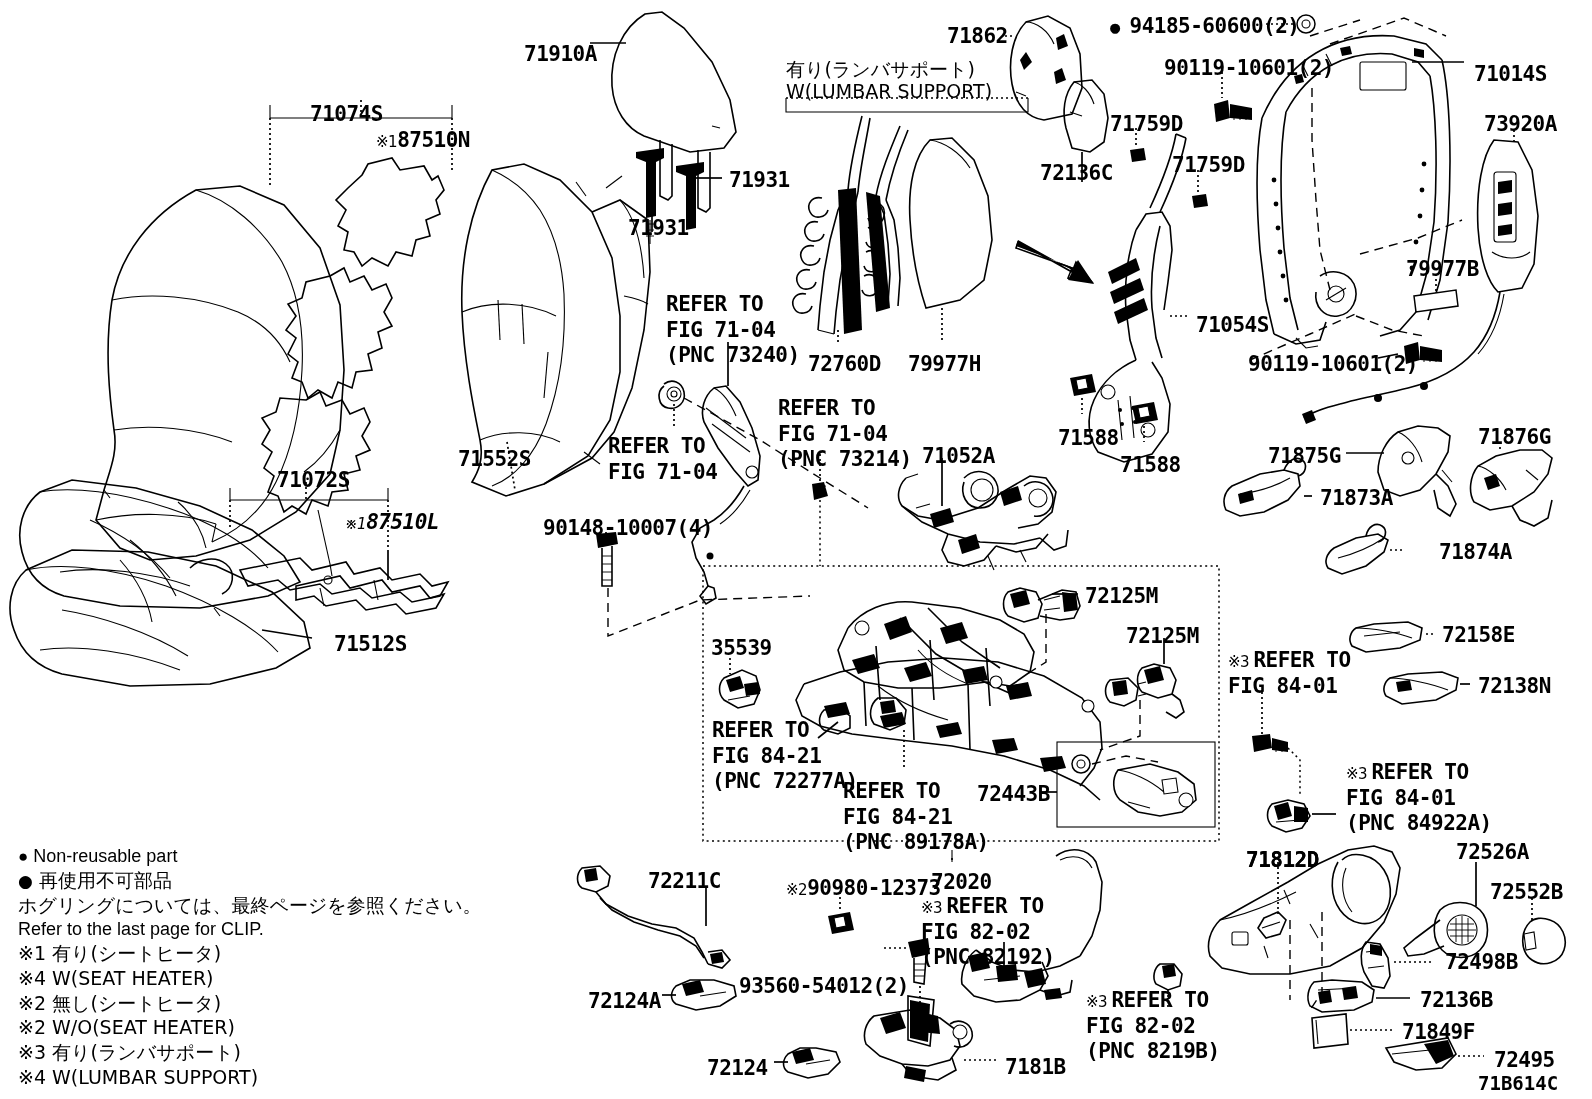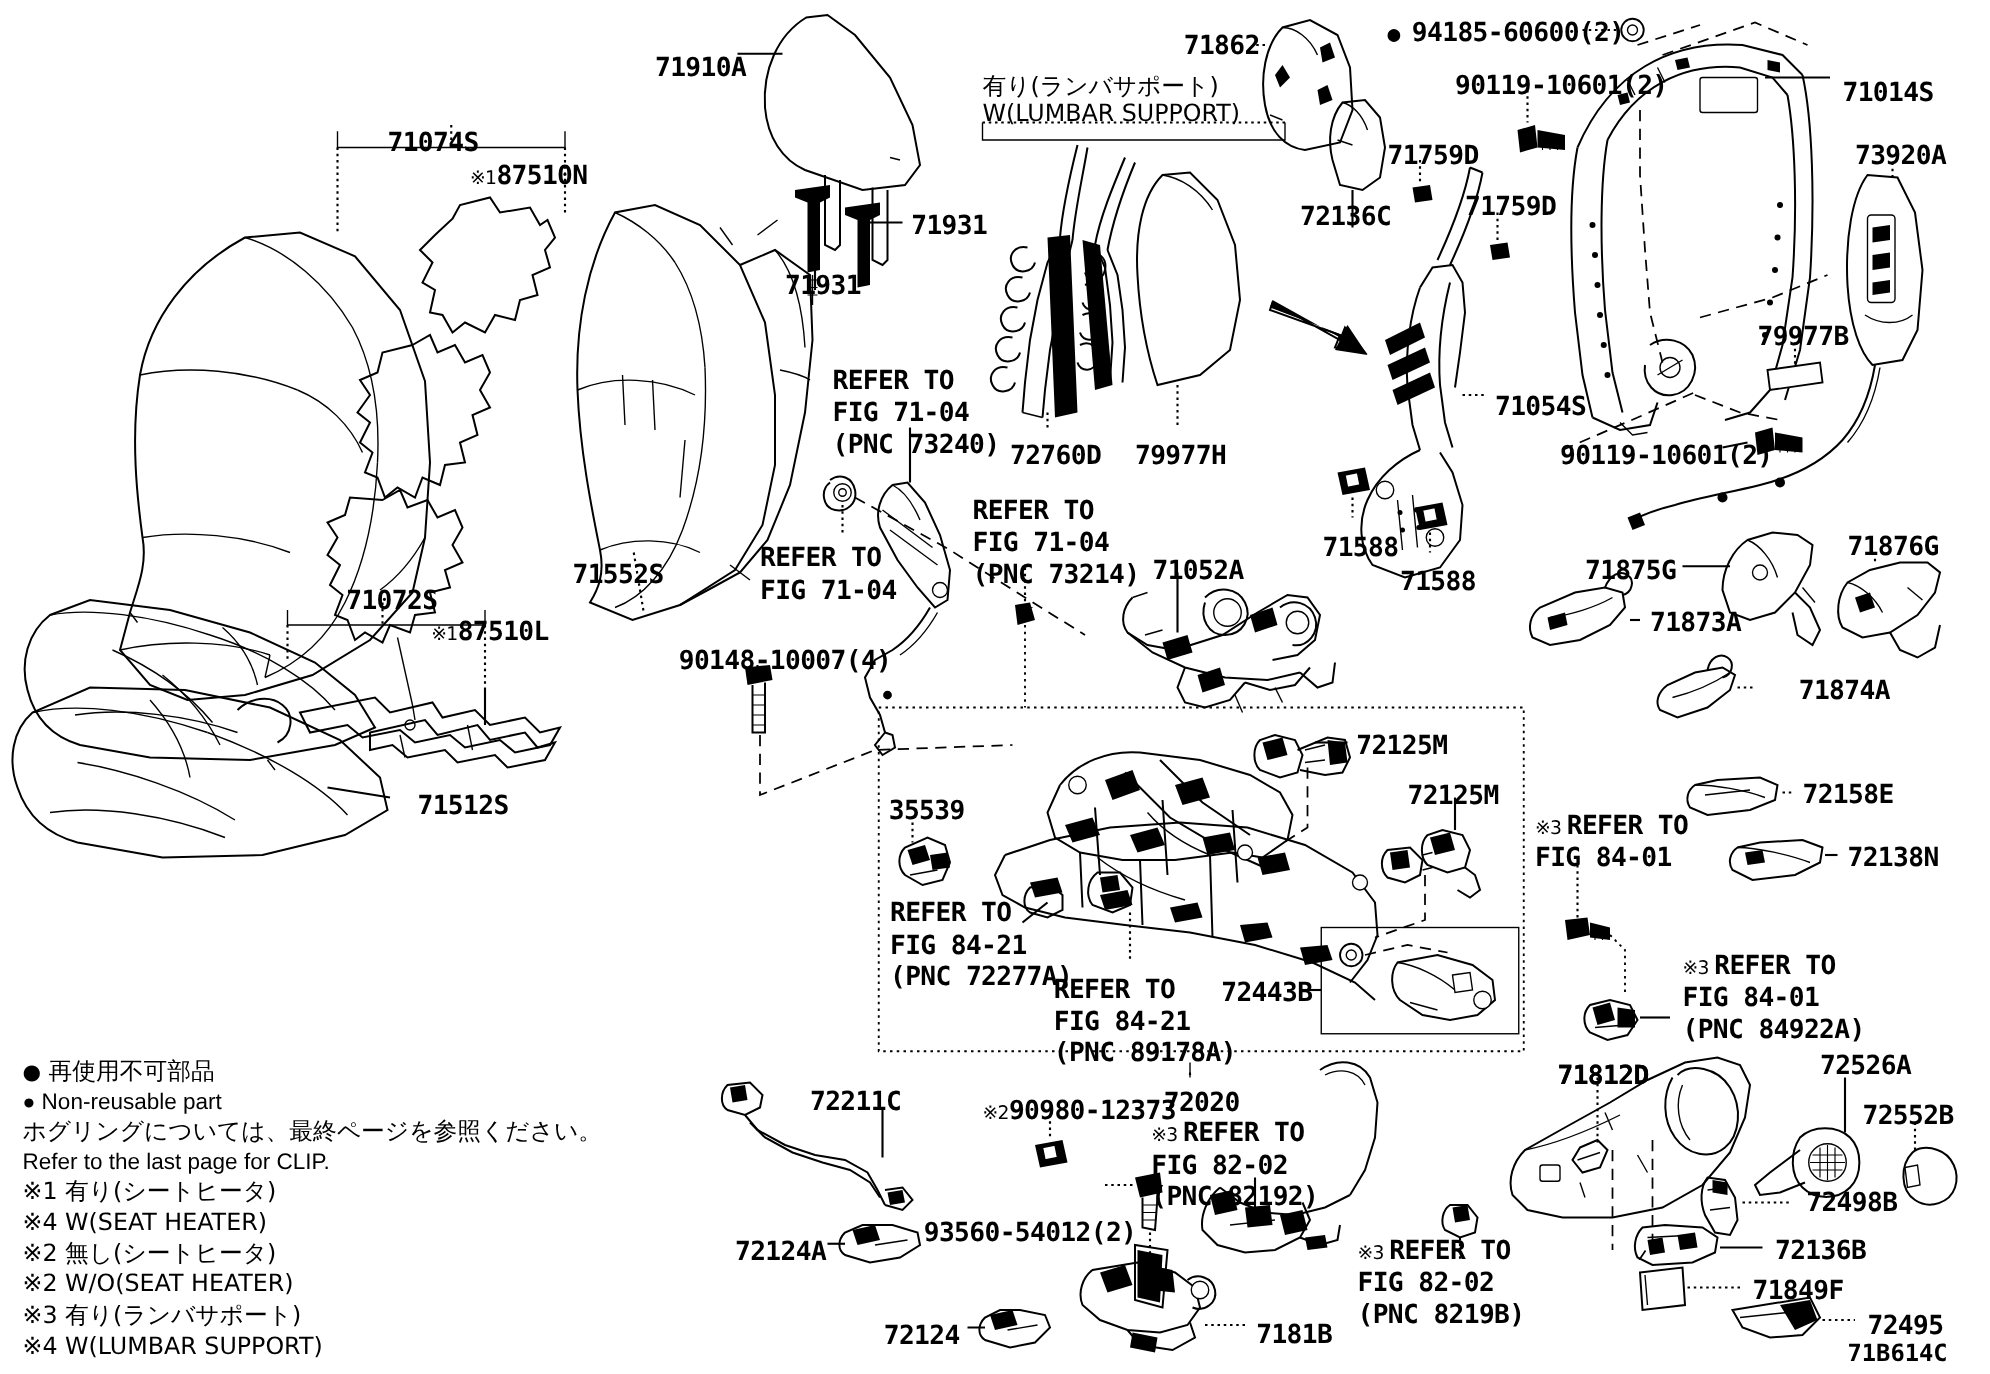--- a/index.html
+++ b/index.html
@@ -783,21 +783,21 @@
       <div class="lbl" style="left: 1196px; top: 313px;"><span>71054S</span></div>
       <div class="lbl" style="left: 1248px; top: 352px;"><span>90119-10601(2)</span></div>
       <div class="lbl" style="left: 1058px; top: 426px;"><span>71588</span></div>
       <div class="lbl" style="left: 1120px; top: 453px;"><span>71588</span></div>
       <div class="lbl" style="left: 808px; top: 352px;"><span>72760D</span></div>
       <div class="lbl" style="left: 908px; top: 352px;"><span>79977H</span></div>
       <div class="lbl" style="left: 922px; top: 444px;"><span>71052A</span></div>
       <div class="lbl" style="left: 543px; top: 516px;"><span>90148-10007(4)</span></div>
       <div class="lbl" style="left: 458px; top: 447px;"><span>71552S</span></div>
       <div class="lbl" style="left: 277px; top: 468px;"><span>71072S</span></div>
-      <div class="lbl" style="left: 345px; top: 493px;"><span class="mark">※1</span><span>87510L</span></div>
+      <div class="lbl" style="left: 345px; top: 510px; font-style: italic;"><span class="mark">※1</span><span>87510L</span></div>
       <div class="lbl" style="left: 334px; top: 632px;"><span>71512S</span></div>
       <div class="lbl" style="left: 711px; top: 636px;"><span>35539</span></div>
       <div class="lbl" style="left: 1085px; top: 584px;"><span>72125M</span></div>
       <div class="lbl" style="left: 1126px; top: 624px;"><span>72125M</span></div>
       <div class="lbl" style="left: 977px; top: 782px;"><span>72443B</span></div>
       <div class="lbl" style="left: 931px; top: 870px; text-align: right;"><span>72020</span></div>
       <div class="lbl" style="left: 1268px; top: 444px;"><span>71875G</span></div>
       <div class="lbl" style="left: 1478px; top: 425px;"><span>71876G</span></div>
       <div class="lbl" style="left: 1320px; top: 486px;"><span>71873A</span></div>
       <div class="lbl" style="left: 1414px; top: 540px; margin-left: 25px;"><span>71874A</span></div>
@@ -829,22 +829,22 @@
       <div class="lbl multi" style="left: 921px; top: 894px;"><div><span class="mark">※3 </span><span>REFER TO</span></div><div>FIG 82-02</div><div>(PNC 82192)</div></div>
       <div class="lbl multi" style="left: 1086px; top: 988px;"><div><span class="mark">※3 </span><span>REFER TO</span></div><div>FIG 82-02</div><div>(PNC 8219B)</div></div>
     </div>
 
   <div class="lbl jp" style="left:786px; top:58px;">有り(ランバサポート)</div>
   <div class="lbl jp" style="left:786px; top:80px;">W(LUMBAR SUPPORT)</div>
 
   <div class="lbl diagid" style="left:1478px; top:1072px;">71B614C</div>
 
   <div id="legend">
+    <div class="row lat"><span class="bullet">●</span> <span>Non-reusable part</span></div>
     <div class="row"><span class="bullet">●</span> <span>再使用不可部品</span></div>
-    <div class="row lat"><span class="bullet">●</span> <span>Non-reusable part</span></div>
     <div class="row">ホグリングについては、最終ページを参照ください。</div>
     <div class="row lat small">Refer to the last page for CLIP.</div>
     <div class="row">※1 有り(シートヒータ)</div>
     <div class="row">※4 W(SEAT HEATER)</div>
     <div class="row">※2 無し(シートヒータ)</div>
     <div class="row">※2 W/O(SEAT HEATER)</div>
     <div class="row">※3 有り(ランバサポート)</div>
     <div class="row">※4 W(LUMBAR SUPPORT)</div>
   </div>
 

